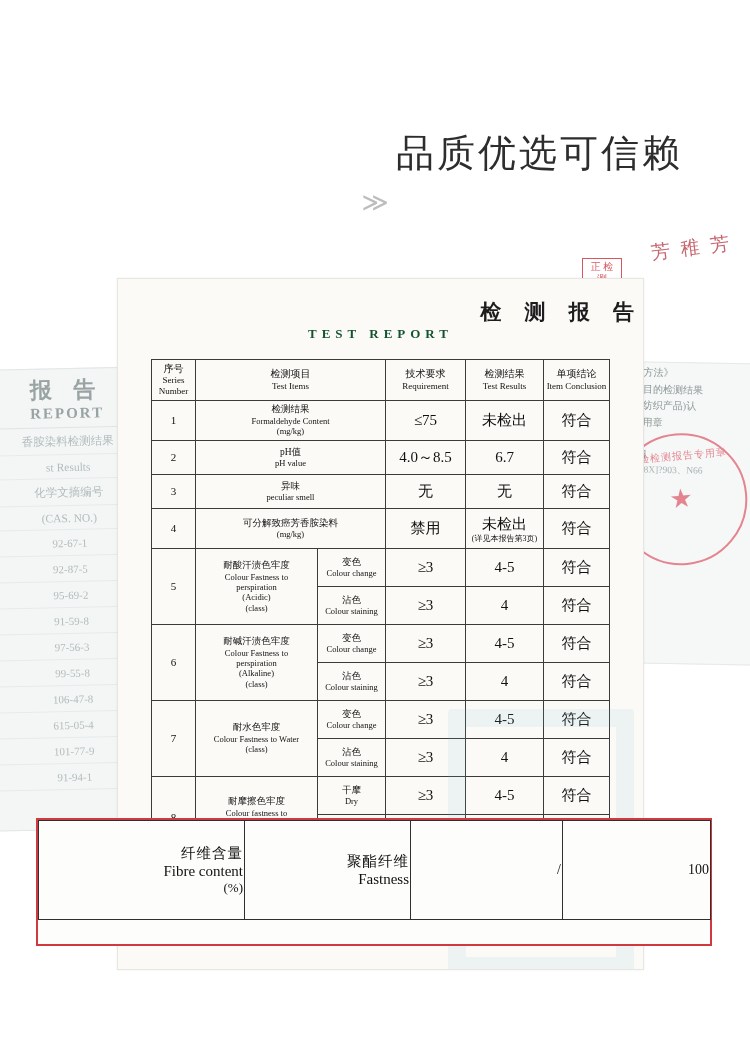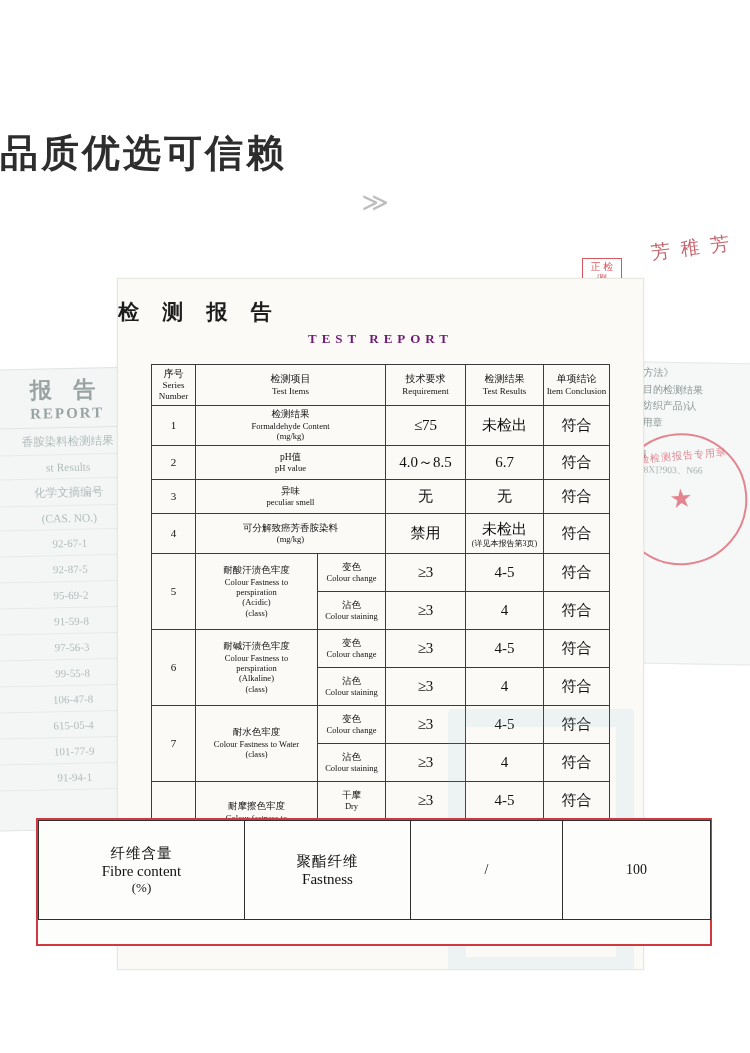--- a/index.html
+++ b/index.html
@@ -14,23 +14,23 @@
     position: relative;
     overflow: hidden;
   }
 
   
   .headline {
     position: absolute;
     top: 128px;
     left: 0;
     width: 683px;
-    text-align: left;
+    text-align: right;
     font-family: "Liberation Sans", sans-serif;
-    font-weight: bold;
+    font-weight: normal;
     font-size: 38px;
     letter-spacing: 3px;
     color: #2d2d2d;
   }
   .chevron {
     position: absolute;
     top: 190px;
     left: 0;
     width: 750px;
     text-align: center;
@@ -163,34 +163,33 @@
     left: 117px;
     top: 278px;
     width: 525px;
     height: 690px;
     background: #fbfaf7;
     border: 1px solid #e8e6e0;
     box-shadow: 0 0 2px rgba(0,0,0,.07);
     overflow: hidden;
   }
   .report-title {
-    text-align: left;
+    text-align: right;
     font-size: 21px;
     font-weight: bold;
     letter-spacing: 9px;
     color: #1d1d1d;
     margin-top: 19px;
   }
   .report-subtitle {
     text-align: center;
     font-size: 13px;
     font-weight: bold;
     letter-spacing: 5px;
-    color: #701a75;
-    margin-top: 5px;
+    color: #14532d;
   }
   table.rt {
     border-collapse: collapse;
     width: 458px;
     margin: 17px auto 0 auto;
     table-layout: fixed;
   }
   table.rt td, table.rt th {
     border: 1px solid #3b3b3b;
     text-align: center;
@@ -231,21 +230,21 @@
     box-sizing: border-box;
   }
   table.fb {
     border-collapse: collapse;
     width: 672px;
     height: 100px;
     table-layout: fixed;
   }
   table.fb td {
     border: 1px solid #2f2f2f;
-    text-align: center;
+    text-align: right;
     vertical-align: middle;
     color: #111;
   }
   .fb-cn { font-size: 14.5px; display: block; letter-spacing: 1px; }
   .fb-en { font-size: 15px; display: block; }
   .fb-sub { font-size: 13px; display: block; }
   .fb-val { font-size: 14px; }
 </style>
 </head>
 <body>

